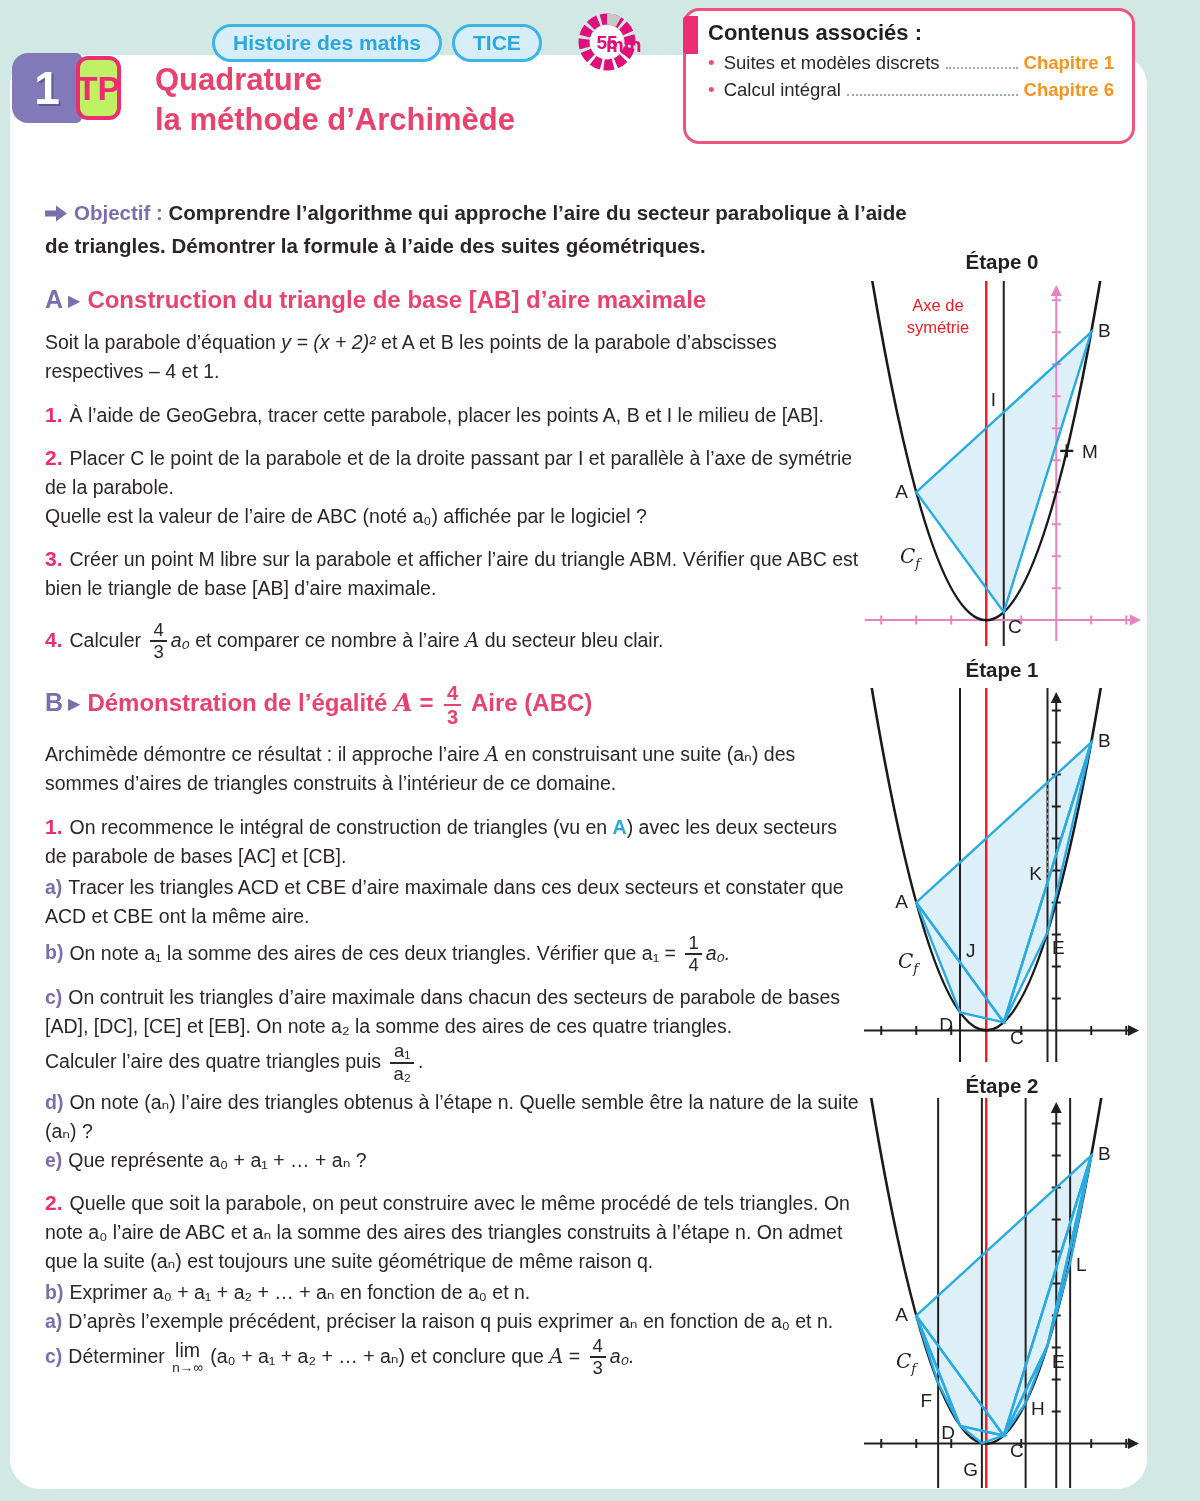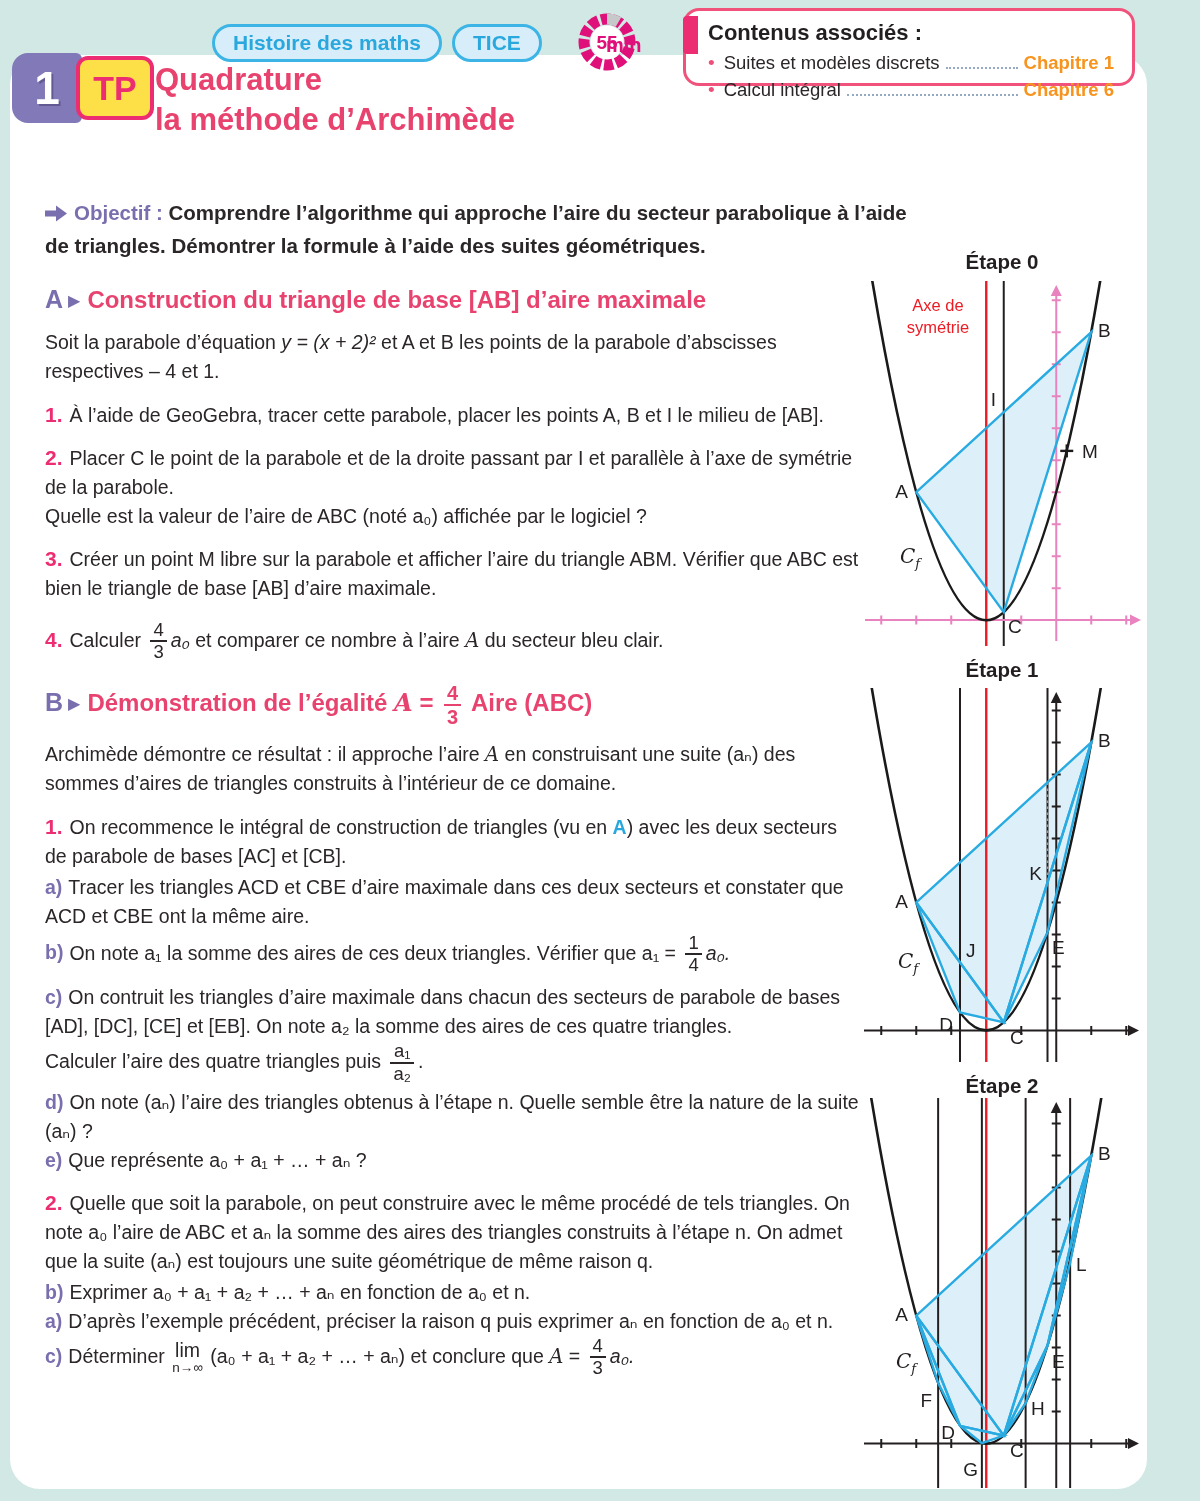--- a/index.html
+++ b/index.html
@@ -14,33 +14,33 @@
     width:1200px;height:1501px;position:relative;overflow:hidden;
     background:var(--mint);color:var(--ink);
     font-family:"Liberation Sans","DejaVu Sans",sans-serif;
   }
   .card{position:absolute;left:10px;top:55px;width:1137px;height:1434px;background:#ffffff;border-radius:30px;}
 
   
   .tp-num{position:absolute;left:12px;top:53px;width:70px;height:70px;background:var(--purple-bg);
     border-radius:16px 6px 6px 16px;display:flex;align-items:center;justify-content:center;
     color:#fff;font-size:46px;font-weight:bold;text-shadow:2px 2px 0 rgba(60,50,100,.45);}
-  .tp-box{position:absolute;left:76px;top:56px;width:78px;height:64px;background:#fde047;
+  .tp-box{position:absolute;left:76px;top:56px;width:45px;height:64px;background:#bef264;
     border:4px solid var(--pink-strong);border-radius:12px;display:flex;align-items:center;justify-content:center;
     color:var(--pink-strong);font-size:34px;font-weight:bold;}
   .main-title{position:absolute;left:155px;top:60px;font-size:31px;line-height:40px;font-weight:bold;color:var(--pink);}
   .pill{position:absolute;height:38px;padding:0 18px;background:var(--blue-bg);border:3px solid var(--blue-border);
     border-radius:20px;display:flex;align-items:center;justify-content:center;color:var(--blue);
     font-weight:bold;font-size:21px;}
   #badge-histoire{left:212px;top:24px;}
   #badge-tice{left:452px;top:24px;}
   .timer{position:absolute;left:547px;top:13px;width:120px;height:58px;text-align:center;}
   .timer .min{position:absolute;left:59px;top:21px;color:#e0107a;font-weight:bold;font-size:20px;}
 
-  .contenus{position:absolute;left:683px;top:8px;width:452px;height:78px;background:#fff;
+  .contenus{position:absolute;left:683px;top:8px;width:452px;height:136px;background:#fff;
     border:3.5px solid #f0527c;border-radius:16px;padding:9px 18px 8px 22px;}
   .contenus .tab{position:absolute;left:-3.5px;top:5px;width:15px;height:38px;background:var(--pink-strong);border-radius:4px 0 0 4px;}
   .contenus .ct-title{font-size:22px;font-weight:bold;color:#231f20;margin-bottom:3px;}
   .ct-row{display:flex;align-items:baseline;font-size:18.5px;line-height:27px;}
   .ct-row .bullet{color:#ed4f79;margin-right:9px;font-size:19px;}
   .ct-row .leader{flex:1;border-bottom:2.5px dotted #93a9c4;margin:0 6px 5px 6px;}
   .ct-row .chap{color:var(--orange);font-weight:bold;}
 
   
   .col{position:absolute;left:45px;top:197px;width:818px;font-size:19.5px;line-height:29px;}

